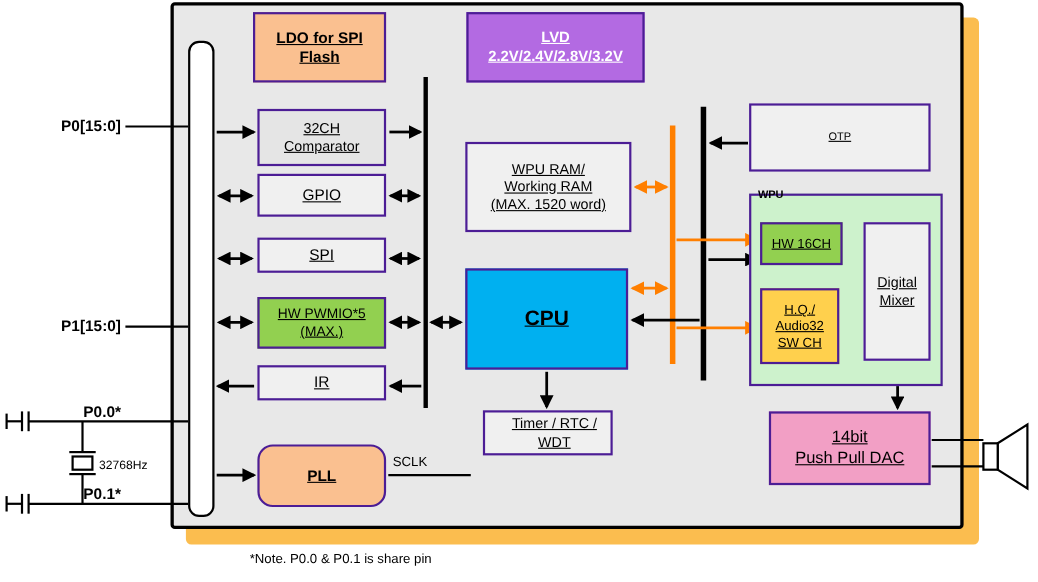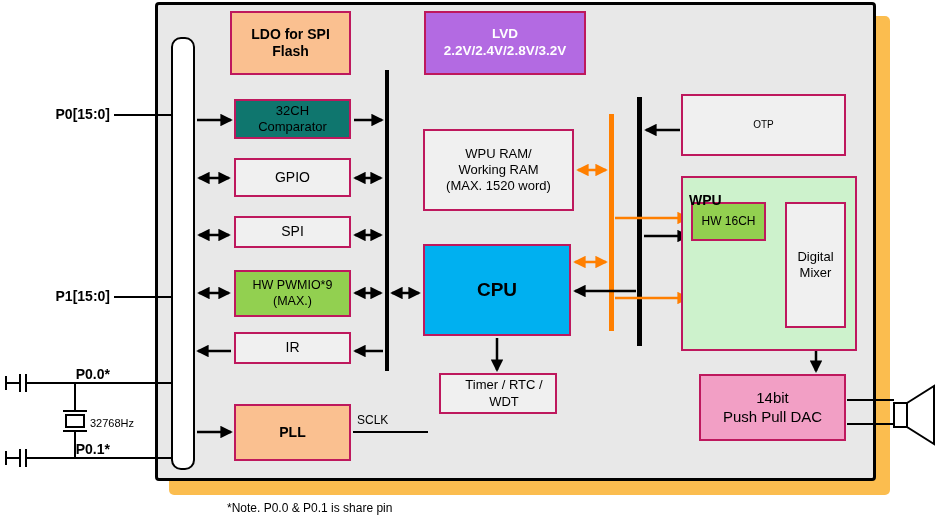--- a/index.html
+++ b/index.html
@@ -5,23 +5,23 @@
   html,body{margin:0;padding:0;background:#fff;}
   .canvas{position:relative;width:944px;height:529px;background:#fff;
           font-family:"Liberation Sans",sans-serif;overflow:hidden;}
   .shadow{position:absolute;left:169px;top:16px;width:721px;height:479px;
           background:#FBBD4F;border-radius:5px;}
   .chip{position:absolute;left:155px;top:2px;width:721px;height:479px;
         background:#E8E8E8;border:3px solid #000;border-radius:4px;box-sizing:border-box;}
   svg.overlay{position:absolute;left:0;top:0;}
   .busbar{position:absolute;left:171px;top:37px;width:24px;height:433px;
           background:#fff;border:2px solid #000;border-radius:10px;box-sizing:border-box;}
-  .box{position:absolute;border:2px solid #be185d;background:#F0F0F0;color:#000;
+  .box{position:absolute;border:2px solid #4c1d95;background:#F0F0F0;color:#000;
        display:flex;align-items:center;justify-content:center;text-align:center;
-       white-space:pre-line;font:13px/1.25 "Liberation Sans",sans-serif;box-sizing:border-box;}
+       white-space:pre-line;font:13px/1.25 "Liberation Sans",sans-serif;box-sizing:border-box;text-decoration:underline;}
   .lbl{position:absolute;color:#000;font-family:"Liberation Sans",sans-serif;white-space:nowrap;}
 </style>
 </head>
 <body>
 
 <div class="canvas">
 
   <div class="shadow"></div>
   <div class="chip"></div>
 
@@ -101,43 +101,46 @@
       <rect x="894" y="403" width="13" height="24"></rect>
     </g>
   </svg>
 
   <div class="busbar"></div>
 
   <div class="box" style="left:230px;top:11px;width:121px;height:64px;background:#FAC090;font-weight:bold;font-size:14px;">LDO for SPI
 Flash</div>
   <div class="box" style="left:424px;top:11px;width:162px;height:64px;background:#B36AE2;color:#fff;font-weight:bold;font-size:13.5px;">LVD
 2.2V/2.4V/2.8V/3.2V</div>
-  <div class="box" style="left:234px;top:99px;width:117px;height:40px;background:#0f766e;">32CH
+  <div class="box" style="left:234px;top:99px;width:117px;height:52px;background:#e5e5e5;">32CH
 Comparator</div>
   <div class="box" style="left:234px;top:158px;width:117px;height:39px;font-size:14px;">GPIO</div>
   <div class="box" style="left:234px;top:216px;width:117px;height:32px;font-size:14px;text-align:right;">SPI</div>
-  <div class="box" style="left:234px;top:270px;width:117px;height:47px;background:#92D050;font-size:12.5px;">HW PWMIO*9
+  <div class="box" style="left:234px;top:270px;width:117px;height:47px;background:#92D050;font-size:12.5px;">HW PWMIO*5
 (MAX.)</div>
   <div class="box" style="left:234px;top:332px;width:117px;height:32px;font-size:14px;">IR</div>
-  <div class="box" style="left:234px;top:404px;width:117px;height:57px;background:#FAC090;font-weight:bold;font-size:14px;">PLL</div>
+  <div class="box" style="left:234px;top:404px;width:117px;height:57px;background:#FAC090;font-weight:bold;font-size:14px;border-radius:14px;">PLL</div>
   <div class="box" style="left:423px;top:129px;width:151px;height:82px;">WPU RAM/
 Working RAM
 (MAX. 1520 word)</div>
   <div class="box" style="left:423px;top:244px;width:148px;height:92px;background:#00B0F0;font-weight:bold;font-size:19px;">CPU</div>
   <div class="box" style="left:439px;top:373px;width:118px;height:41px;padding-left:12px;">Timer / RTC /
 WDT</div>
   <div class="box" style="left:681px;top:94px;width:165px;height:62px;font-size:10px;">OTP</div>
   <div class="box" style="left:681px;top:176px;width:176px;height:175px;background:#CDF2CC;"></div>
   <div class="box" style="left:691px;top:202px;width:75px;height:39px;background:#92D050;font-size:12px;">HW 16CH</div>
+  <div class="box" style="left:691px;top:262px;width:72px;height:69px;background:#FFD04D;font-size:12px;">H.Q./
+Audio32
+SW CH</div>
   <div class="box" style="left:785px;top:202px;width:61px;height:126px;">Digital
 Mixer</div>
   <div class="box" style="left:699px;top:374px;width:147px;height:67px;background:#F29FC5;font-size:15px;">14bit
 Push Pull DAC</div>
 
-  <div class="lbl" style="left:689px;top:192px;font-weight:bold;font-size:14px;">WPU</div>
+  <div class="lbl" style="left:689px;top:172px;font-weight:bold;font-size:10px;">WPU</div>
   <div class="lbl" style="left:34px;top:106px;width:76px;text-align:right;font-weight:bold;font-size:14px;">P0[15:0]</div>
   <div class="lbl" style="left:34px;top:288px;width:76px;text-align:right;font-weight:bold;font-size:14px;">P1[15:0]</div>
   <div class="lbl" style="left:48px;top:366px;width:62px;text-align:right;font-weight:bold;font-size:14px;">P0.0*</div>
   <div class="lbl" style="left:48px;top:441px;width:62px;text-align:right;font-weight:bold;font-size:14px;">P0.1*</div>
   <div class="lbl" style="left:90px;top:417px;font-size:11px;">32768Hz</div>
   <div class="lbl" style="left:357px;top:413px;font-size:12px;">SCLK</div>
   <div class="lbl" style="left:227px;top:501px;font-size:12px;">*Note. P0.0 &amp; P0.1 is share pin</div>
 
 </div>
 

